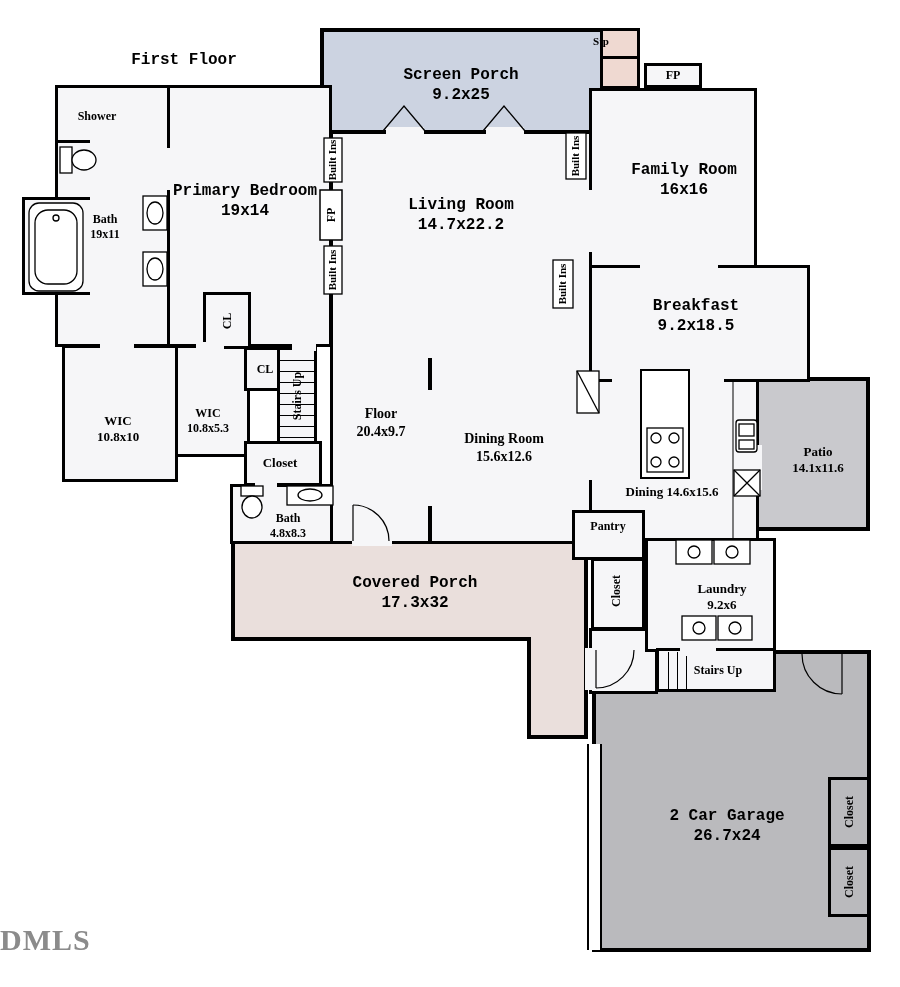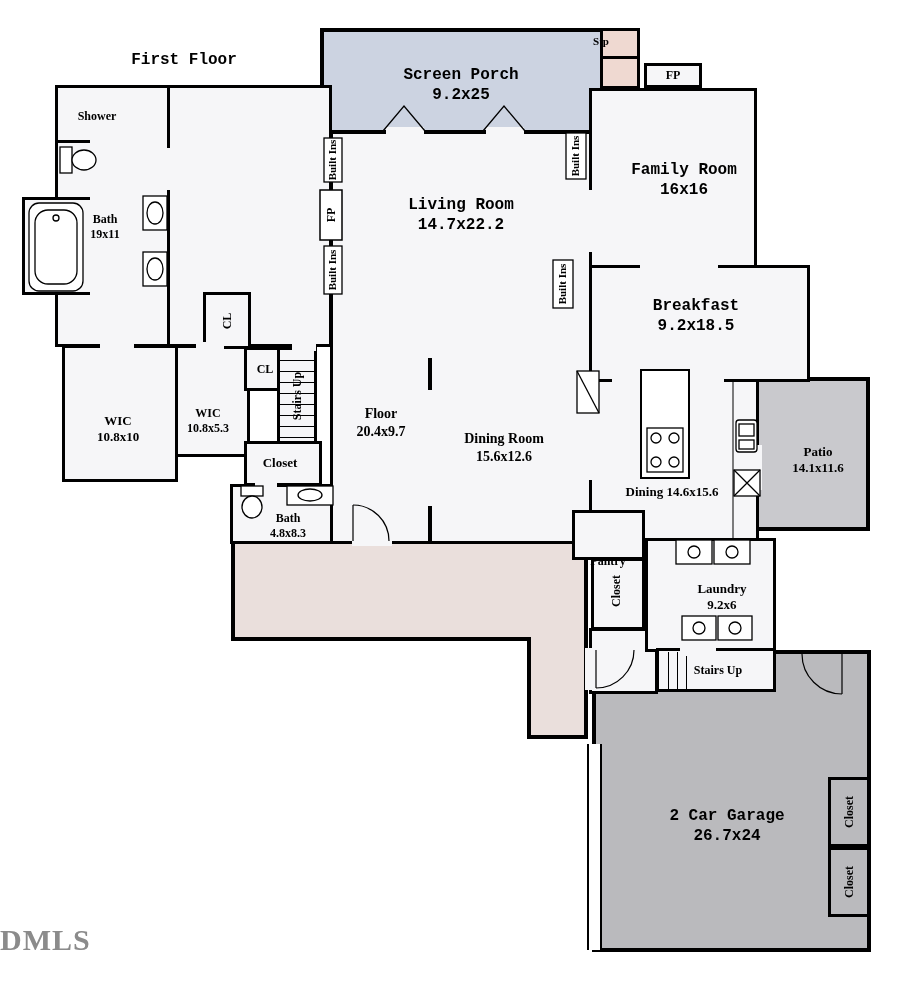--- a/index.html
+++ b/index.html
@@ -176,20 +176,24 @@
     </g>
   </svg>
 
   <div class="label sz15" style="left:184px;top:60px">First Floor</div>
   <div class="label sz12" style="left:97px;top:116px">Shower</div>
 
   <div class="label sz12" style="left:105px;top:227px">
     <span>Bath</span>
     <span class="dims">19x11</span>
   </div>
+  <div class="label sz15" style="left:245px;top:201px">
+    <span>Primary Bedroom</span>
+    <span class="dims">19x14</span>
+  </div>
   <div class="label sz15" style="left:461px;top:85px">
     <span>Screen Porch</span>
     <span class="dims">9.2x25</span>
   </div>
   <div class="label sz11" style="left:601px;top:42px">Stp</div>
   <div class="label sz12" style="left:673px;top:75px">FP</div>
   <div class="label sz15" style="left:684px;top:180px">
     <span>Family Room</span>
     <span class="dims">16x16</span>
   </div>
@@ -230,22 +234,26 @@
   <div class="label sz13" style="left:280px;top:463px">Closet</div>
   <div class="label sz12" style="left:288px;top:526px">
     <span>Bath</span>
     <span class="dims">4.8x8.3</span>
   </div>
   <div class="label sz13" style="left:818px;top:460px">
     <span>Patio</span>
     <span class="dims">14.1x11.6</span>
   </div>
   <div class="label sz13" style="left:672px;top:492px">Dining 14.6x15.6</div>
-  <div class="label sz12" style="left:608px;top:561px">Pantry</div>
+  <div class="label sz12" style="left:608px;top:526px">Pantry</div>
   <div class="label vlabel sz12" style="left:616px;top:591px">Closet</div>
+  <div class="label sz15" style="left:415px;top:593px">
+    <span>Covered Porch</span>
+    <span class="dims">17.3x32</span>
+  </div>
   <div class="label sz13" style="left:722px;top:597px">
     <span>Laundry</span>
     <span class="dims">9.2x6</span>
   </div>
   <div class="label sz12" style="left:718px;top:670px">Stairs Up</div>
   <div class="label sz15" style="left:727px;top:826px">
     <span>2 Car Garage</span>
     <span class="dims">26.7x24</span>
   </div>
   <div class="label vlabel sz12" style="left:849px;top:812px">Closet</div>

